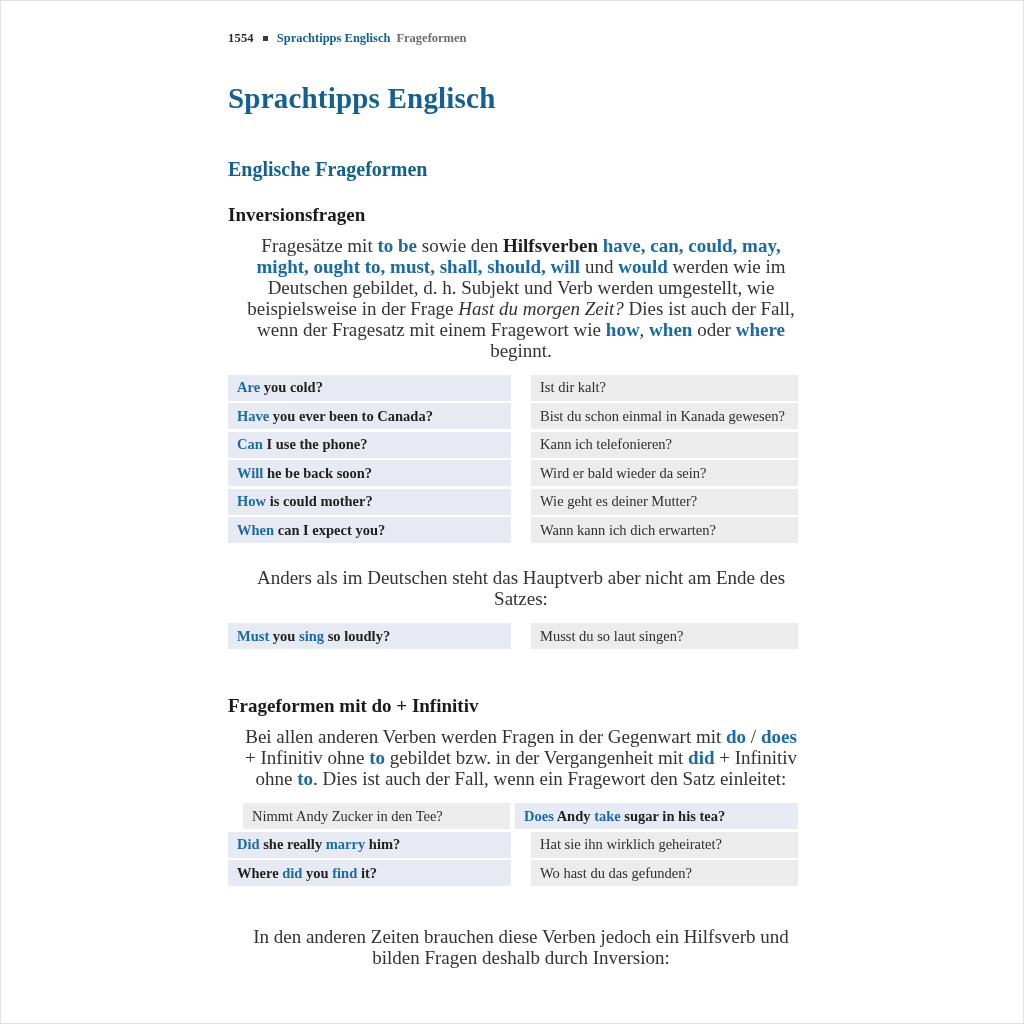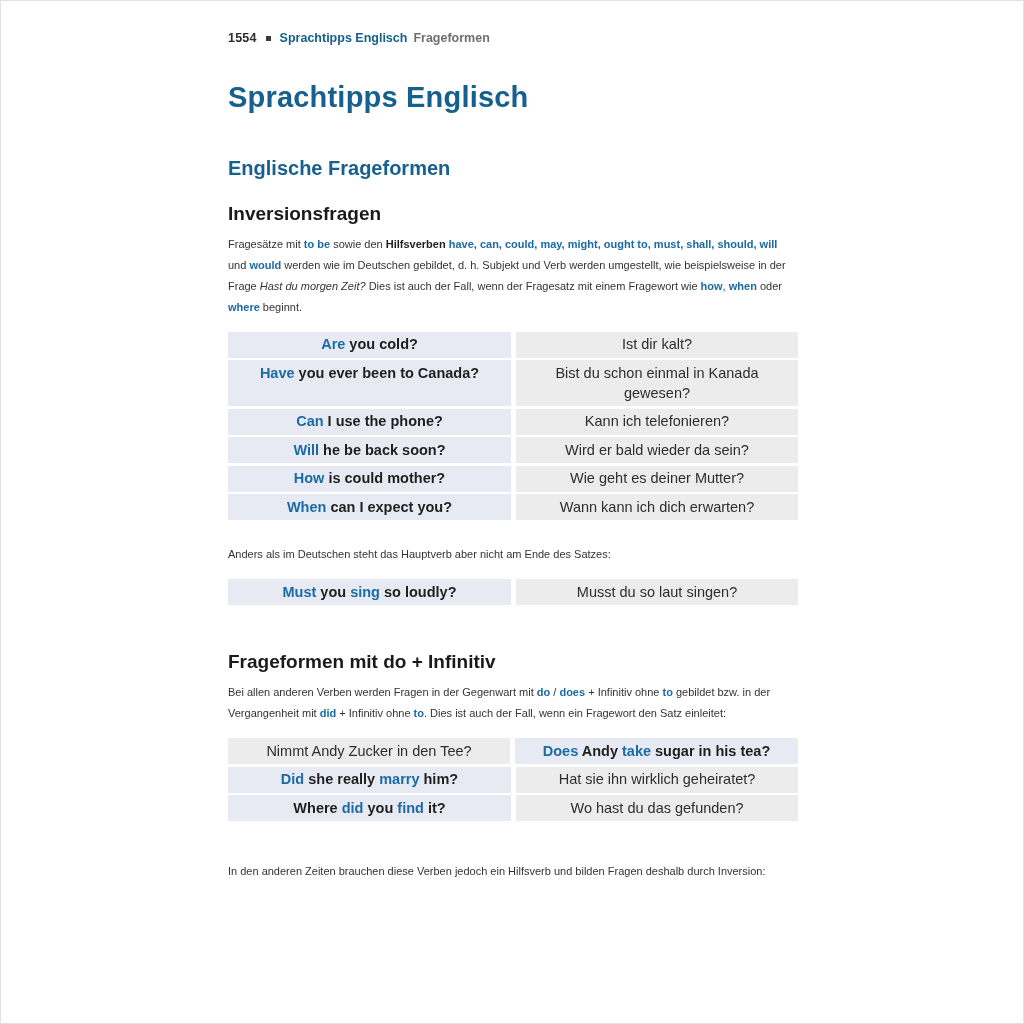--- a/index.html
+++ b/index.html
@@ -2,21 +2,21 @@
 <html style="--accent: #15608f; --kw: #1a6ba3; --cellL: #e8eaf3; --cellR: #ececec;"><head>
 <meta charset="utf-8">
 <style>
   html,body{margin:0;padding:0;background:#f6f6f6;}
   .canvas{
     width:1024px;height:1024px;
     background:#ffffff;
     border:1px solid #e2e2e2;
     box-sizing:border-box;
     position:relative;
-    font-family:Liberation Sans, sans-serif;
+    font-family:Liberation Serif, serif;
     color:#2b2b2b;
     overflow:hidden;
   }
   .sheet{
     position:absolute;left:227px;top:0;width:570px;
   }
   
   .run-head{
     margin-top:30px;
     font-size:12.5px;
@@ -40,51 +40,52 @@
     font-size:20px;
     color:var(--accent);
   }
   h3{
     margin:23px 0 9px 0;
     font-size:19px;
     color:#1a1a1a;
   }
   h3.mt-xl{margin-top:46px;}
   p{
-    margin:8px 0 10px 0;
-    font-size:11px;line-height:21px;
+    margin:8px 0 10px 16px;
+    font-size:19px;line-height:21px;
     color:#333333;
+    text-align:center;
   }
   p.mt-lg{margin-top:24px;}
   p.mt-xl{margin-top:40px;margin-bottom:14px;}
   .seg-n{font-weight:normal;}
   .seg-b{font-weight:bold;color:#1f1f1f;}
   .seg-kw{font-weight:bold;color:var(--kw);}
   .seg-i{font-style:italic;}
   .qtable{
     margin:14px 0 20px 0;
     display:flex;flex-direction:column;gap:2.5px;
   }
   .qtable.mb-lg{margin-bottom:26px;}
   .qrow{display:flex;gap:5px;align-items:stretch;}
   .cell{
     box-sizing:border-box;
     font-size:14.5px;line-height:20px;
     padding:2.5px 9px 3.5px 9px;
-    text-align:center;
   }
   .cell.left{
     width:283px;flex:0 0 283px;
     background:var(--cellL);
     color:#1f1f1f;
   }
   .cell.right{
     flex:1 1 auto;
     background:var(--cellR);
     color:#2e2e2e;
+    margin-left:15px;
   }
 </style>
 </head>
 <body>
 
 <div class="canvas">
   <div class="sheet">
 
     <div class="run-head">
       <span class="pagenum">1554</span>

